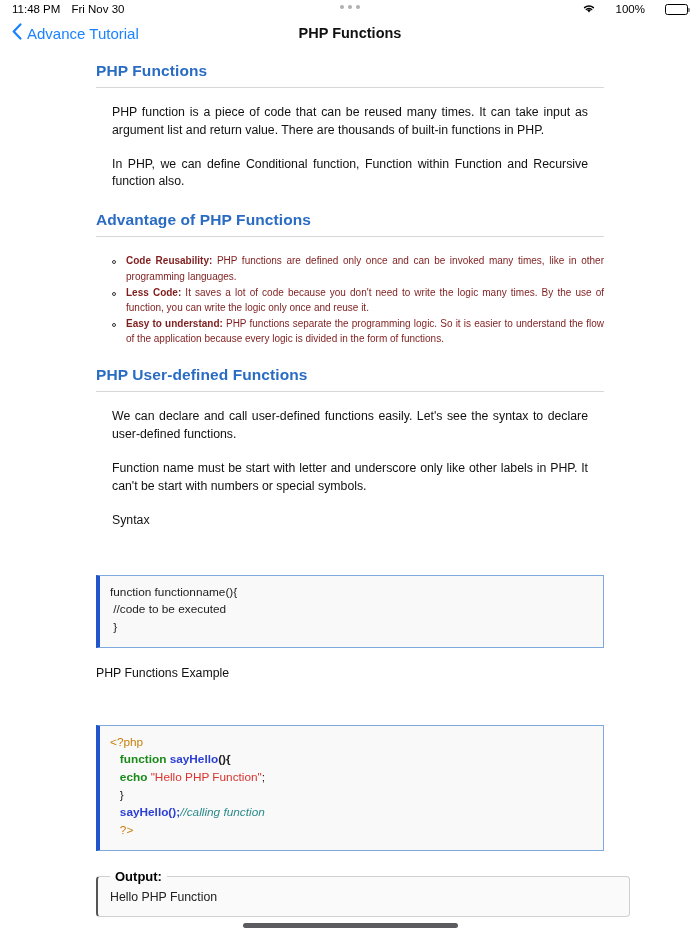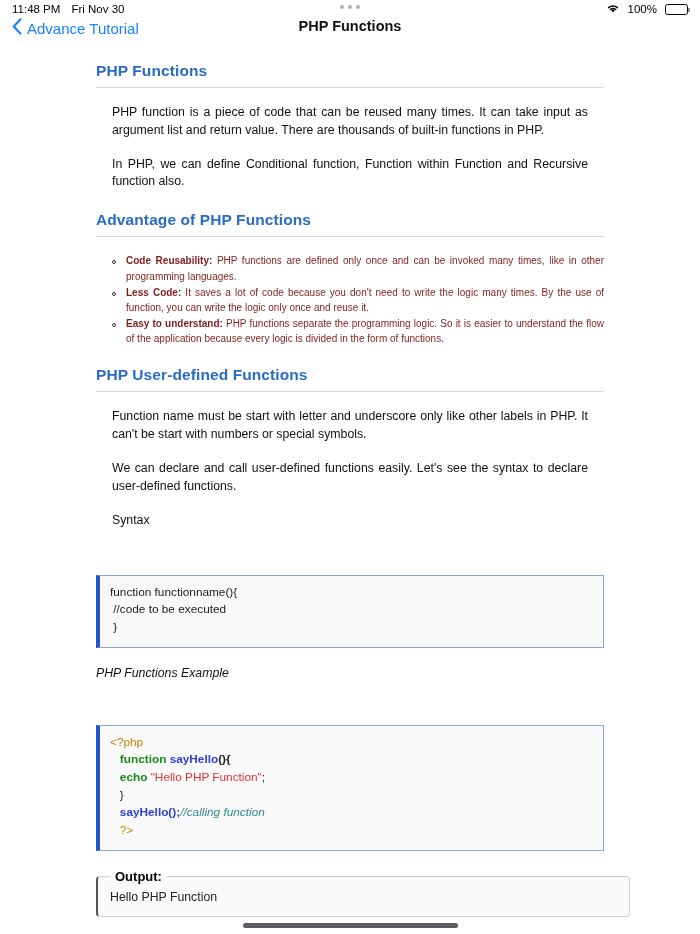--- a/index.html
+++ b/index.html
@@ -20,21 +20,21 @@
     display: flex;
     align-items: center;
     padding: 0 12px;
     font-size: 11.5px;
     color: #000;
     position: relative;
   }
   .status-left { display: flex; align-items: flex-end; gap: 11px; white-space: nowrap; }
   .status-right {
     margin-left: auto;
-    display: flex; align-items: center; gap: 8px;
+    display: flex; align-items: center; gap: 20px;
     white-space: nowrap;
     text-align: center;
   }
   .multitask-dots {
     position: absolute;
     left: 0; right: 0;
     top: 5px;
     margin: 0 auto;
     width: 26px;
     display: flex;
@@ -63,21 +63,21 @@
     width: 1.8px; height: 4px;
     background: rgba(0,0,0,.45);
     border-radius: 0 1px 1px 0;
   }
   .battery-fill { height: 100%; background: #000; border-radius: 1px; }
 
   
   .nav-bar {
     height: 30px;
     display: flex;
-    align-items: flex-start;
+    align-items: center;
     padding: 0 12px;
     position: relative;
   }
   .back-button {
     display: flex; align-items: center; gap: 5px;
     color: #1a82ff;
     font-size: 15px;
     cursor: pointer;
   }
   .chevron-left { display: block; }
@@ -161,21 +161,20 @@
   .tok-keyword { color: #1a8a1a; font-weight: bold; }
   .tok-fn      { color: #2b3fd4; font-weight: bold; }
   .tok-str     { color: #d9332e; }
   .tok-comment { color: #2b8a8a; font-style: italic; }
   .tok-punct   { color: #222; font-weight: bold; }
 
   .caption {
     font-size: 12.3px;
     color: #111;
     margin: 0 0 14px 0;
-    font-style: italic;
   }
 
   
   fieldset.output-box {
     border: 1px solid #d0d0d0;
     border-left: 2px solid #555;
     border-radius: 4px;
     background: #fafafa;
     margin: 0 0 20px 0;
     padding: 4px 12px 12px 12px;
@@ -264,22 +263,22 @@
       <b>Less Code:</b><span> It saves a lot of code because you don't need to write the logic many times. By the use of function, you can write the logic only once and reuse it.</span>
     </li>
     <li>
       <b>Easy to understand:</b><span> PHP functions separate the programming logic. So it is easier to understand the flow of the application because every logic is divided in the form of functions.</span>
     </li>
   </ul>
 
   <h2 class="section-title">PHP User-defined Functions</h2>
   <div class="rule"></div>
   <div class="para-block">
+    <p class="body-text">We can declare and call user-defined functions easily. Let's see the syntax to declare user-defined functions.</p>
     <p class="body-text">Function name must be start with letter and underscore only like other labels in PHP. It can't be start with numbers or special symbols.</p>
-    <p class="body-text">We can declare and call user-defined functions easily. Let's see the syntax to declare user-defined functions.</p>
     <p class="body-text">Syntax</p>
   </div>
 
   <div class="code-box"><span class="code-plain">function functionname(){</span>
 <span class="code-plain"> //code to be executed</span>
 <span class="code-plain"> }</span></div>
 
   <p class="caption">PHP Functions Example</p>
 
   <div class="code-box"><span class="tok-tag">&lt;?php</span>

